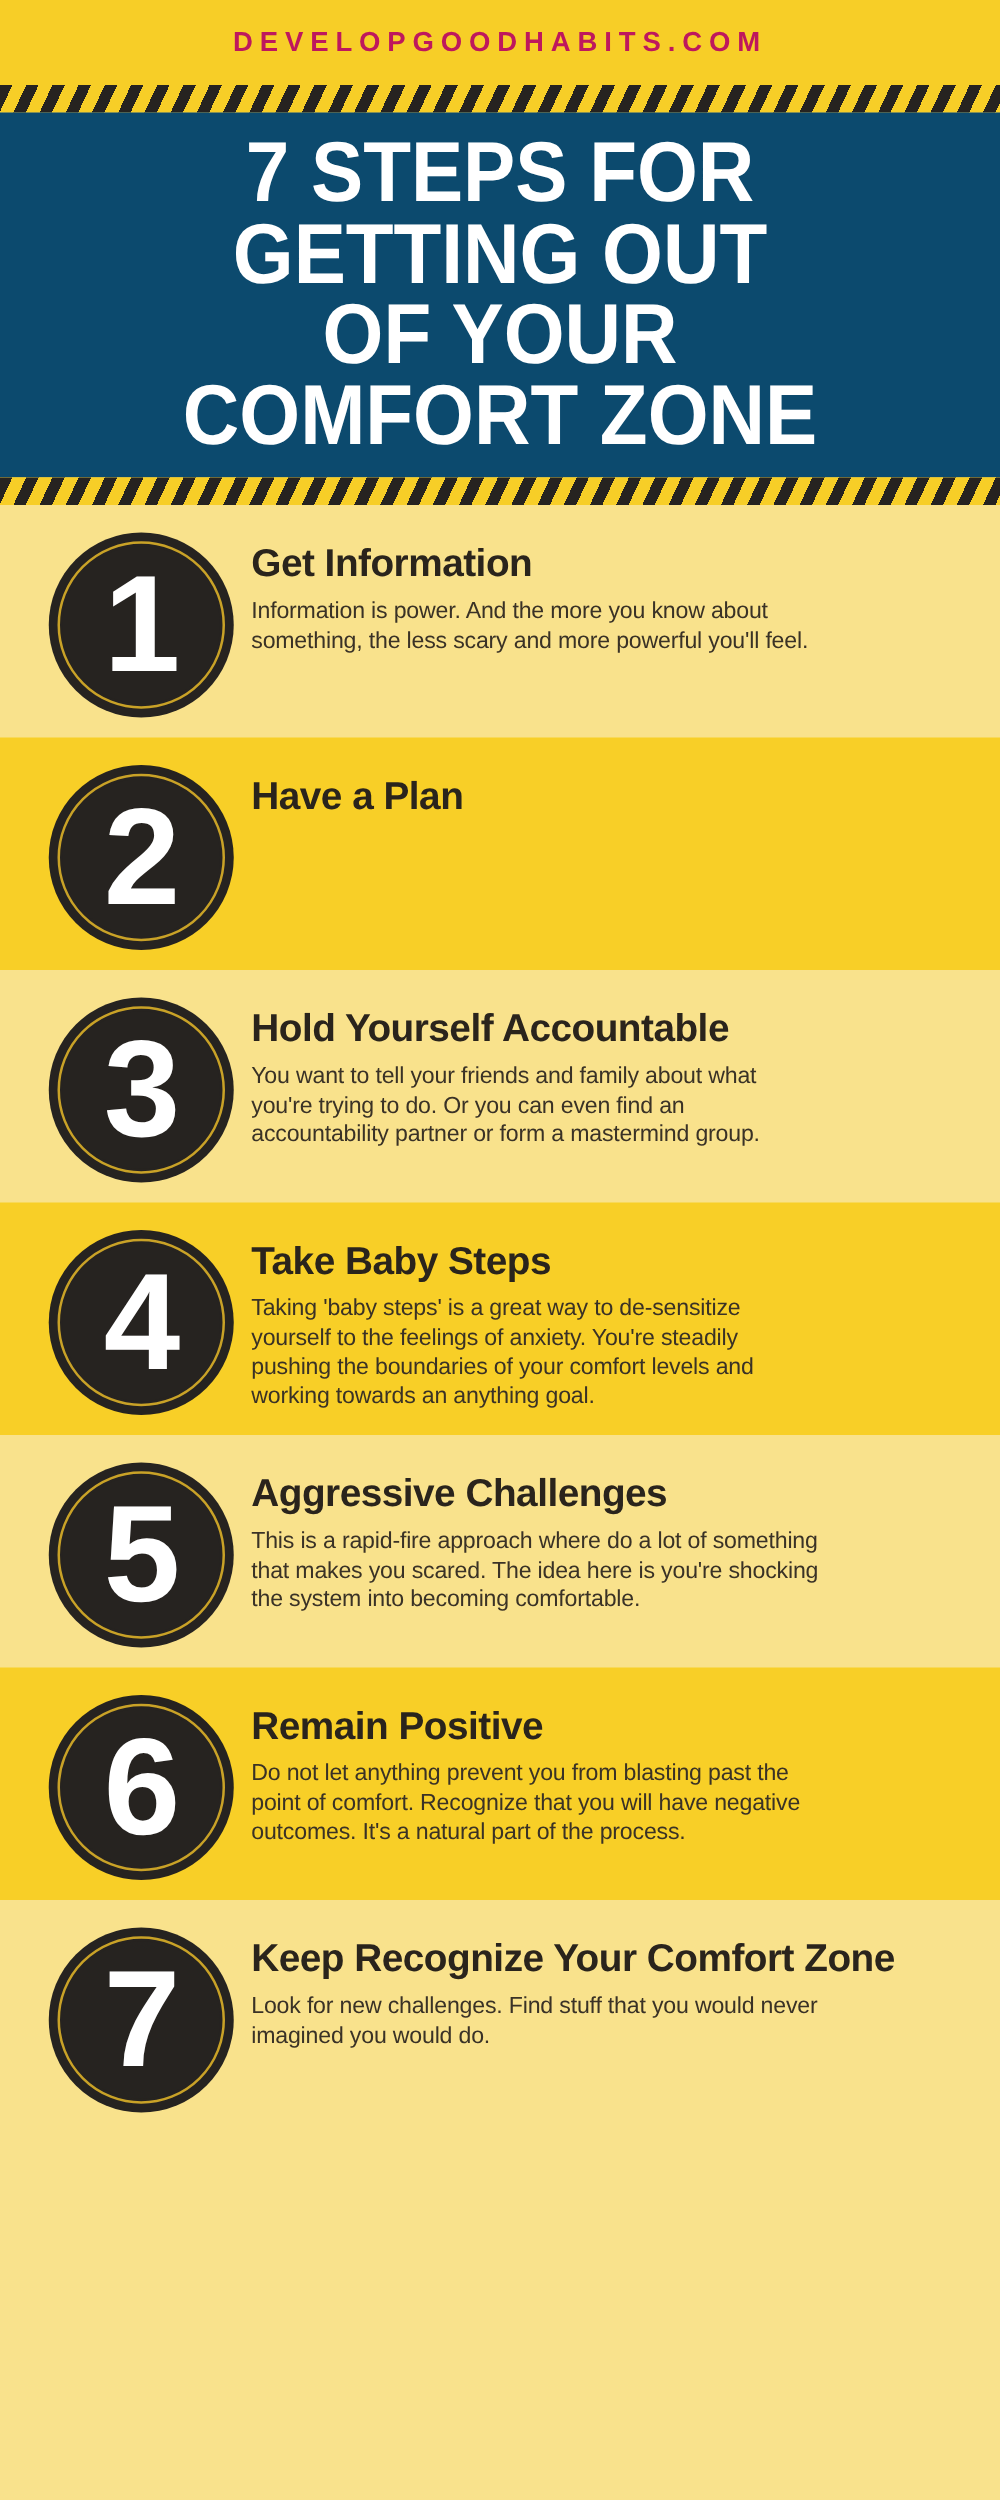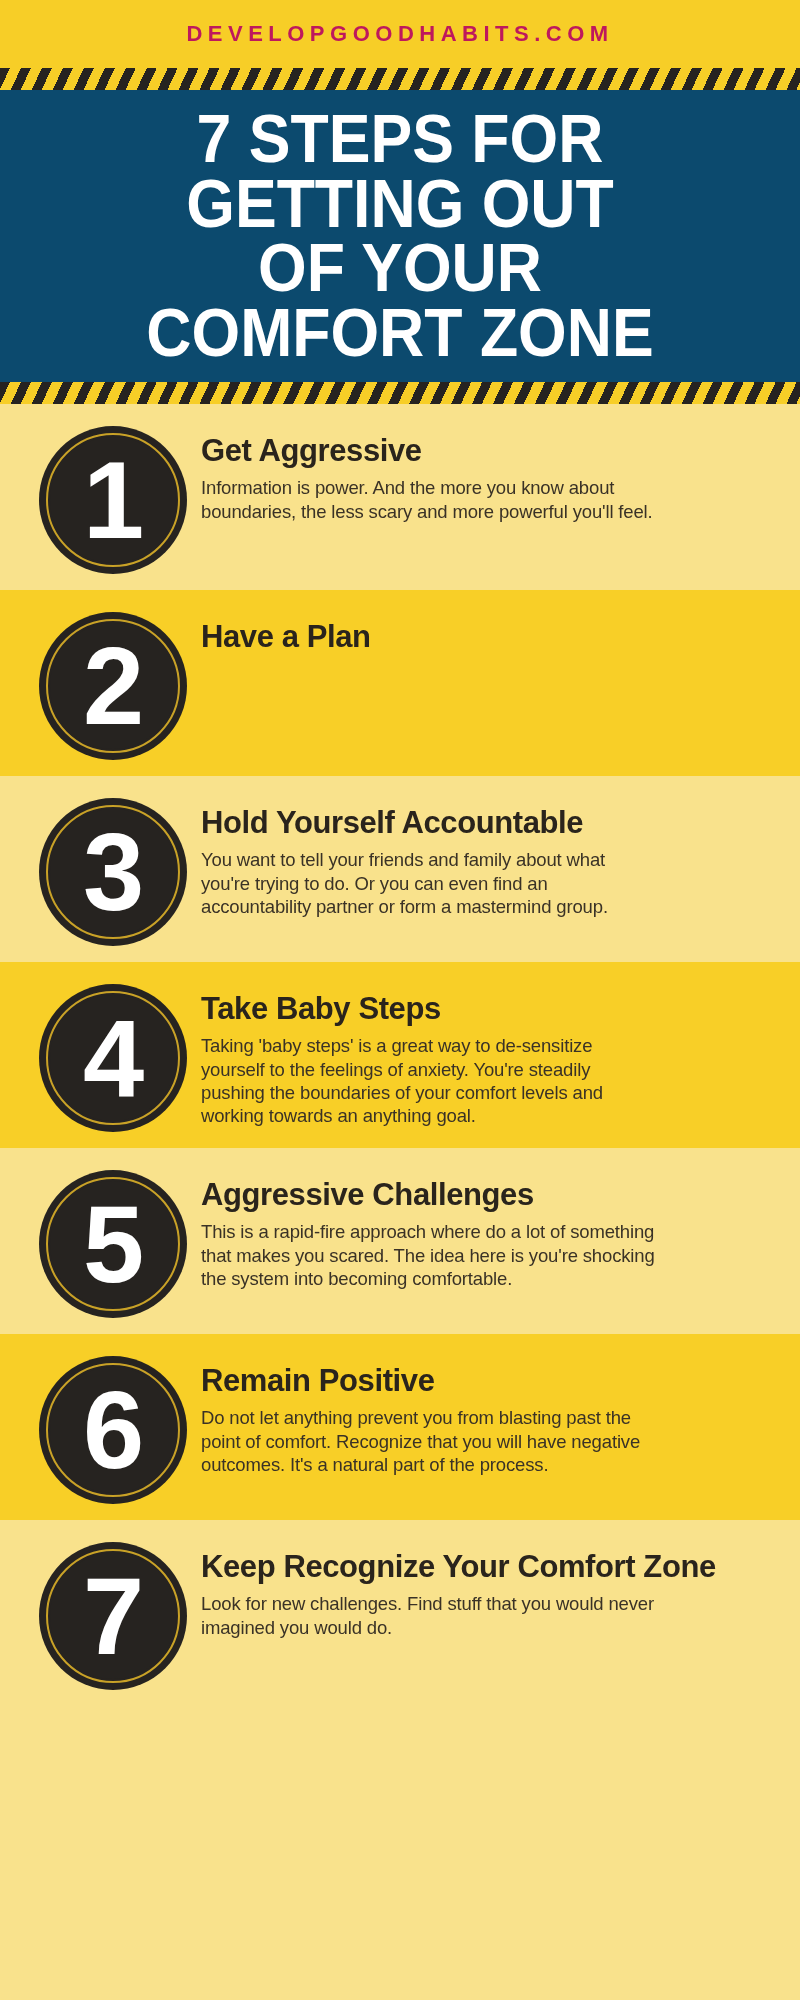--- a/index.html
+++ b/index.html
@@ -181,22 +181,22 @@
 
   <div class="steps">
 
     <div class="step-row light">
       <div class="badge-wrap">
         <div class="badge">
           <span class="badge-num">1</span>
         </div>
       </div>
       <div class="step-text">
-        <div class="step-title">Get Aggressive</div>
-        <div class="step-body">Information is power. And the more you know about boundaries, the less scary and more powerful you'll feel.</div>
+        <div class="step-title">Get Information</div>
+        <div class="step-body">Information is power. And the more you know about something, the less scary and more powerful you'll feel.</div>
       </div>
     </div>
 
     <div class="step-row dark">
       <div class="badge-wrap">
         <div class="badge">
           <span class="badge-num">2</span>
         </div>
       </div>
       <div class="step-text">

